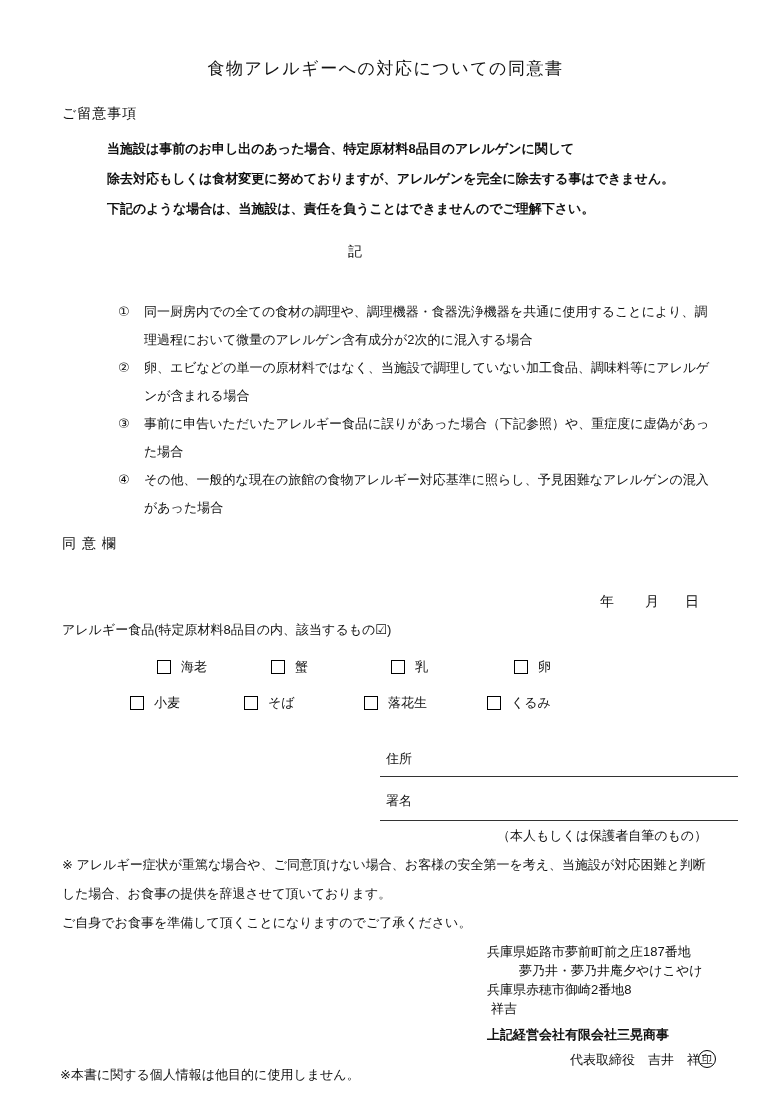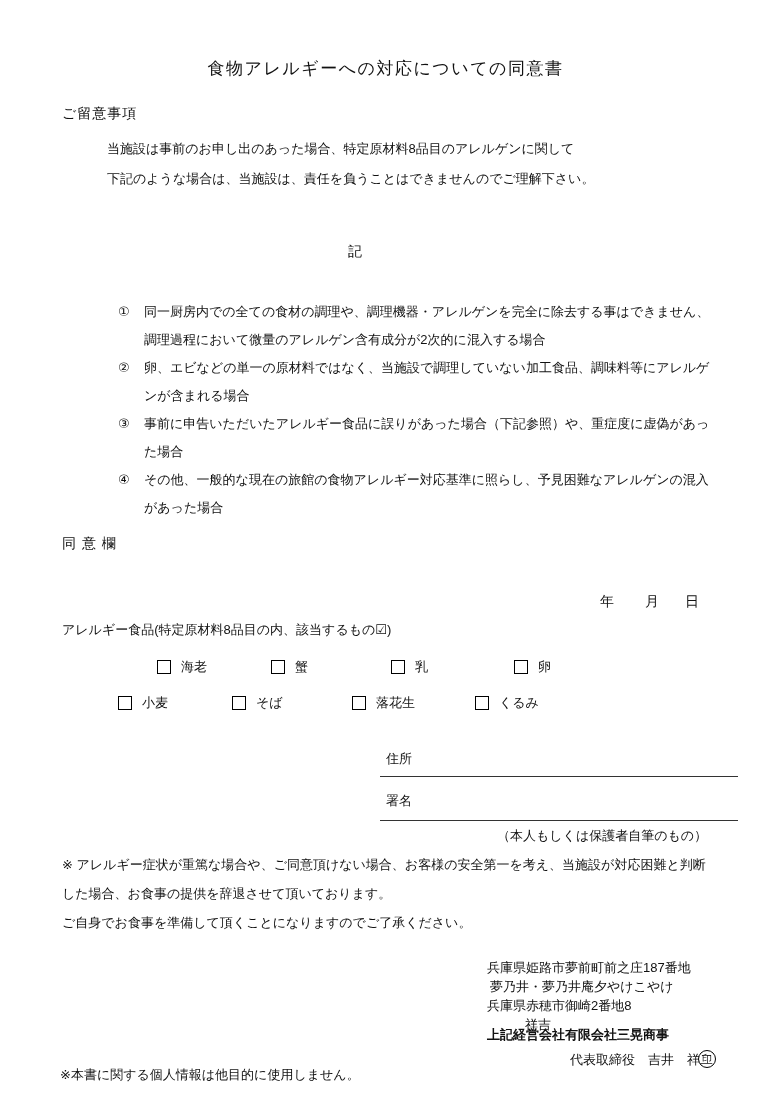--- a/index.html
+++ b/index.html
@@ -12,78 +12,79 @@
     color:#111;
     font-size:13px;
     overflow:hidden;
   }
   .title{
     position:absolute;top:57px;left:0;width:771px;
     text-align:center;font-size:17px;letter-spacing:1.5px;font-weight:normal;margin:0;
   }
   .sec-heading{font-size:14px;letter-spacing:1px;}
   #notes-heading{position:absolute;top:105px;left:62px;text-align:right;}
-  #notes-lines{position:absolute;top:134px;left:107px;width:620px;line-height:30px;}
+  #notes-lines{position:absolute;top:134px;left:107px;width:620px;line-height:30px;font-weight:bold;}
   #ki{position:absolute;top:243px;left:0;width:710px;text-align:center;font-size:14px;}
   #list{position:absolute;top:298px;left:118px;width:596px;}
   .li{display:flex;line-height:28px;}
   .li .num{width:26px;flex:none;}
   .li .txt{flex:1;}
   #agree-heading{position:absolute;top:535px;left:62px;}
   #statement{position:absolute;top:560px;left:107px;width:620px;}
   .date-row span{position:absolute;top:593px;font-size:14px;}
   .date-y{left:600px;}
   .date-m{left:645px;}
   .date-d{left:685px;}
   #allergy-label{position:absolute;top:621px;left:62px;}
   .cb-cell{position:absolute;display:flex;align-items:center;gap:10px;}
   .cb{width:12px;height:12px;border:1.5px solid #000;flex:none;background:#fff;}
-  .r1{top:658px;padding-left:39px;}.r2{top:694px;}
+  .r1{top:658px;padding-left:39px;}.r2{top:694px;margin-left:12px;}
   .c1{left:118px;}.c2{left:232px;}.c3{left:352px;}.c4{left:475px;}
   .field{position:absolute;left:380px;width:358px;border-bottom:1.5px solid #333;}
   #addr-field{top:750px;height:26px;}
   #sign-field{top:792px;height:28px;}
   .field .flabel{padding-left:6px;}
   #sign-note{position:absolute;top:827px;left:497px;}
   #disclaimer{position:absolute;top:850px;left:62px;width:652px;line-height:29px;}
   #disclaimer p{margin:0;}
-  .fac{position:absolute;margin-top:16px;}
+  .fac{position:absolute;}
   #fac1{top:943px;left:487px;}
-  #fac2{top:962px;left:490px;text-align:right;}
+  #fac2{top:962px;left:519px;text-align:right;}
   #fac3{top:981px;left:487px;}
-  #fac4{top:1000px;left:525px;}
+  #fac4{top:1000px;left:491px;}
   #company{position:absolute;top:1026px;left:487px;font-weight:bold;}
   #rep{position:absolute;top:1051px;left:570px;}
   #seal{
     position:absolute;top:1050px;left:698px;
     width:16px;height:16px;border:1px solid #000;border-radius:50%;
     font-size:10px;display:flex;align-items:center;justify-content:center;
   }
   #privacy{position:absolute;top:1066px;left:60px;}
 </style>
 </head>
 <body>
 
 <div class="page">
 
   <h1 class="title">食物アレルギーへの対応についての同意書</h1>
 
   <div class="sec-heading" id="notes-heading">ご留意事項</div>
 
   <div id="notes-lines">
     <div>当施設は事前のお申し出のあった場合、特定原材料8品目のアレルゲンに関して</div>
+    <div>除去対応もしくは食材変更に努めておりますが、アレルゲンを完全に除去する事はできません。</div>
     <div>下記のような場合は、当施設は、責任を負うことはできませんのでご理解下さい。</div>
   </div>
 
   <div id="ki">記</div>
 
   <div id="list">
     <div class="li">
       <span class="num">①</span>
-      <span class="txt">同一厨房内での全ての食材の調理や、調理機器・アレルゲンを完全に除去する事はできません、調理過程において微量のアレルゲン含有成分が2次的に混入する場合</span>
+      <span class="txt">同一厨房内での全ての食材の調理や、調理機器・食器洗浄機器を共通に使用することにより、調理過程において微量のアレルゲン含有成分が2次的に混入する場合</span>
     </div>
     <div class="li">
       <span class="num">②</span>
       <span class="txt">卵、エビなどの単一の原材料ではなく、当施設で調理していない加工食品、調味料等にアレルゲンが含まれる場合</span>
     </div>
     <div class="li">
       <span class="num">③</span>
       <span class="txt">事前に申告いただいたアレルギー食品に誤りがあった場合（下記参照）や、重症度に虚偽があった場合</span>
     </div>
     <div class="li">

